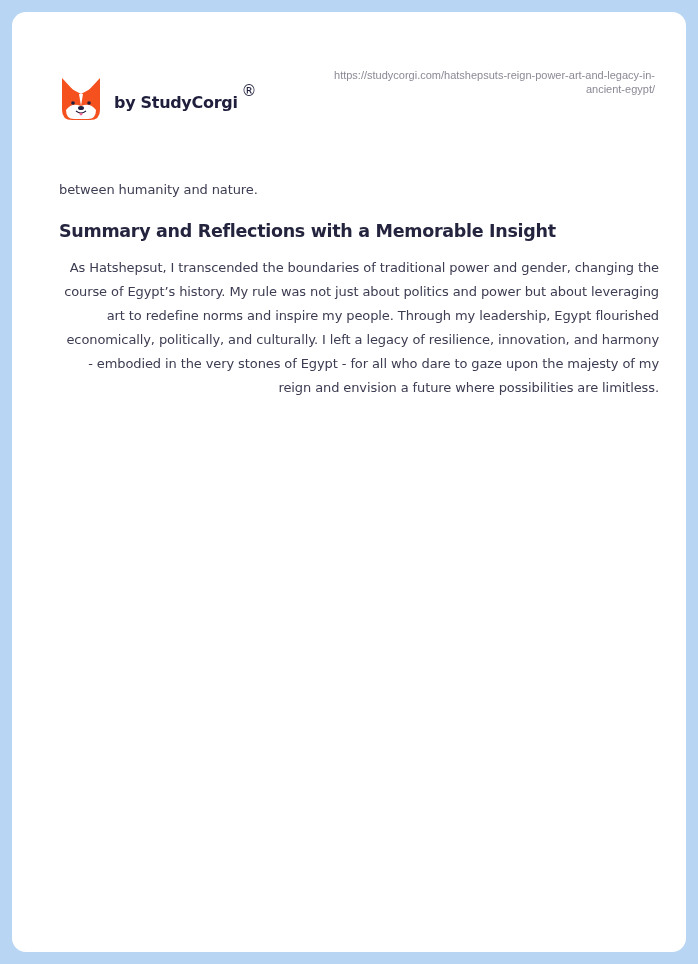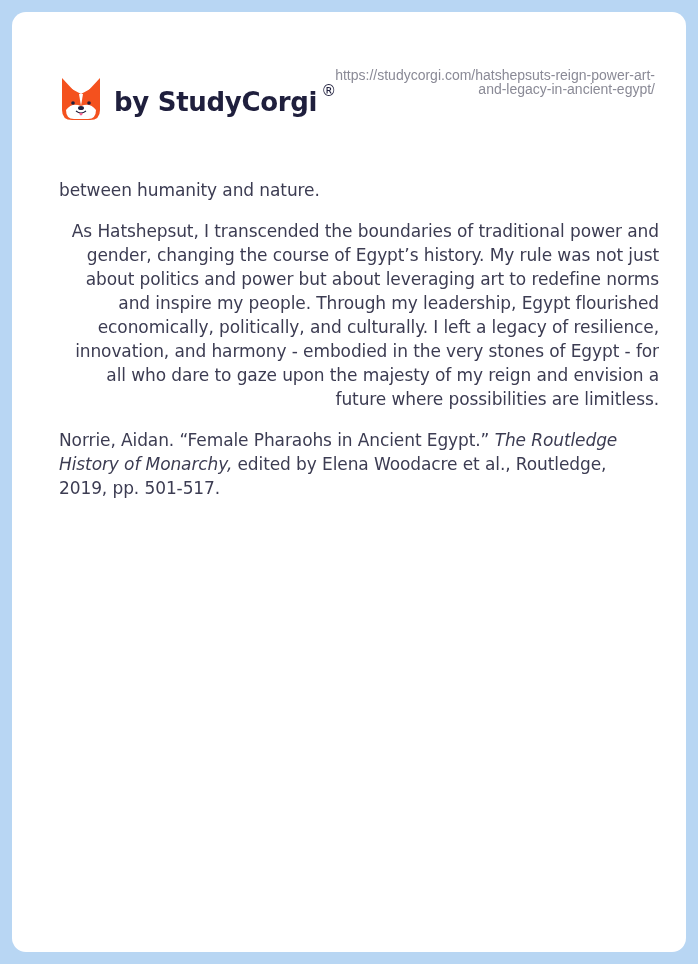--- a/index.html
+++ b/index.html
@@ -39,21 +39,21 @@
     }
     .logo-icon {
       width: 42px;
       height: 46px;
       display: block;
     }
     .logo-text {
       margin-left: 12px;
       font-family: "DejaVu Sans", sans-serif;
       font-weight: bold;
-      font-size: 26px;
+      font-size: 16px;
       color: #1f1f3d;
       letter-spacing: -0.3px;
       position: relative;
       top: 3px;
     }
     .logo-reg {
       font-family: "DejaVu Sans", sans-serif;
       font-size: 15px;
       color: #1f1f3d;
       position: relative;
@@ -70,35 +70,35 @@
     .meta-title {
       font-family: "Liberation Sans", sans-serif;
       font-weight: bold;
       font-size: 11.5px;
       line-height: 14px;
       color: #8a8a96;
     }
     .meta-url {
       margin-top: 3px;
       font-family: "Liberation Sans", sans-serif;
-      font-size: 14px;
+      font-size: 11px;
       line-height: 13.5px;
       color: #8a8a96;
     }
     .content {
       position: absolute;
       left: 47px;
       top: 166px;
       width: 600px;
       color: #3c3c52;
     }
     .content p {
       margin: 0;
       font-family: "DejaVu Sans", sans-serif;
-      font-size: 17px;
+      font-size: 13px;
       line-height: 24px;
       letter-spacing: -0.1px;
     }
     .content h2 {
       margin: 0;
       font-family: "DejaVu Sans", sans-serif;
       font-weight: bold;
       font-size: 17.5px;
       line-height: 24px;
       color: #24243f;
@@ -141,17 +141,17 @@
     </div>
 
     <div class="meta">
       <div class="meta-url">https://studycorgi.com/hatshepsuts-reign-power-art-and-legacy-in-ancient-egypt/</div>
     </div>
   </div>
 
   <div class="content">
     <p class="p-cont">between humanity and nature.</p>
 
+    <h2 class="h-summary">Summary and Reflections with a Memorable Insight</h2>
     <p class="p-summary">As Hatshepsut, I transcended the boundaries of traditional power and gender, changing the course of Egypt’s history. My rule was not just about politics and power but about leveraging art to redefine norms and inspire my people. Through my leadership, Egypt flourished economically, politically, and culturally. I left a legacy of resilience, innovation, and harmony - embodied in the very stones of Egypt - for all who dare to gaze upon the majesty of my reign and envision a future where possibilities are limitless.</p>
 
-    <p><span>Norrie, Aidan. “Female Pharaohs in Ancient Egypt.” </span><em>The Routledge History of Monarchy,</em><span> edited by Elena Woodacre et al., Routledge, 2019, pp. 501-517.</span></p>
   </div>
 </div>
 
 </body></html>

